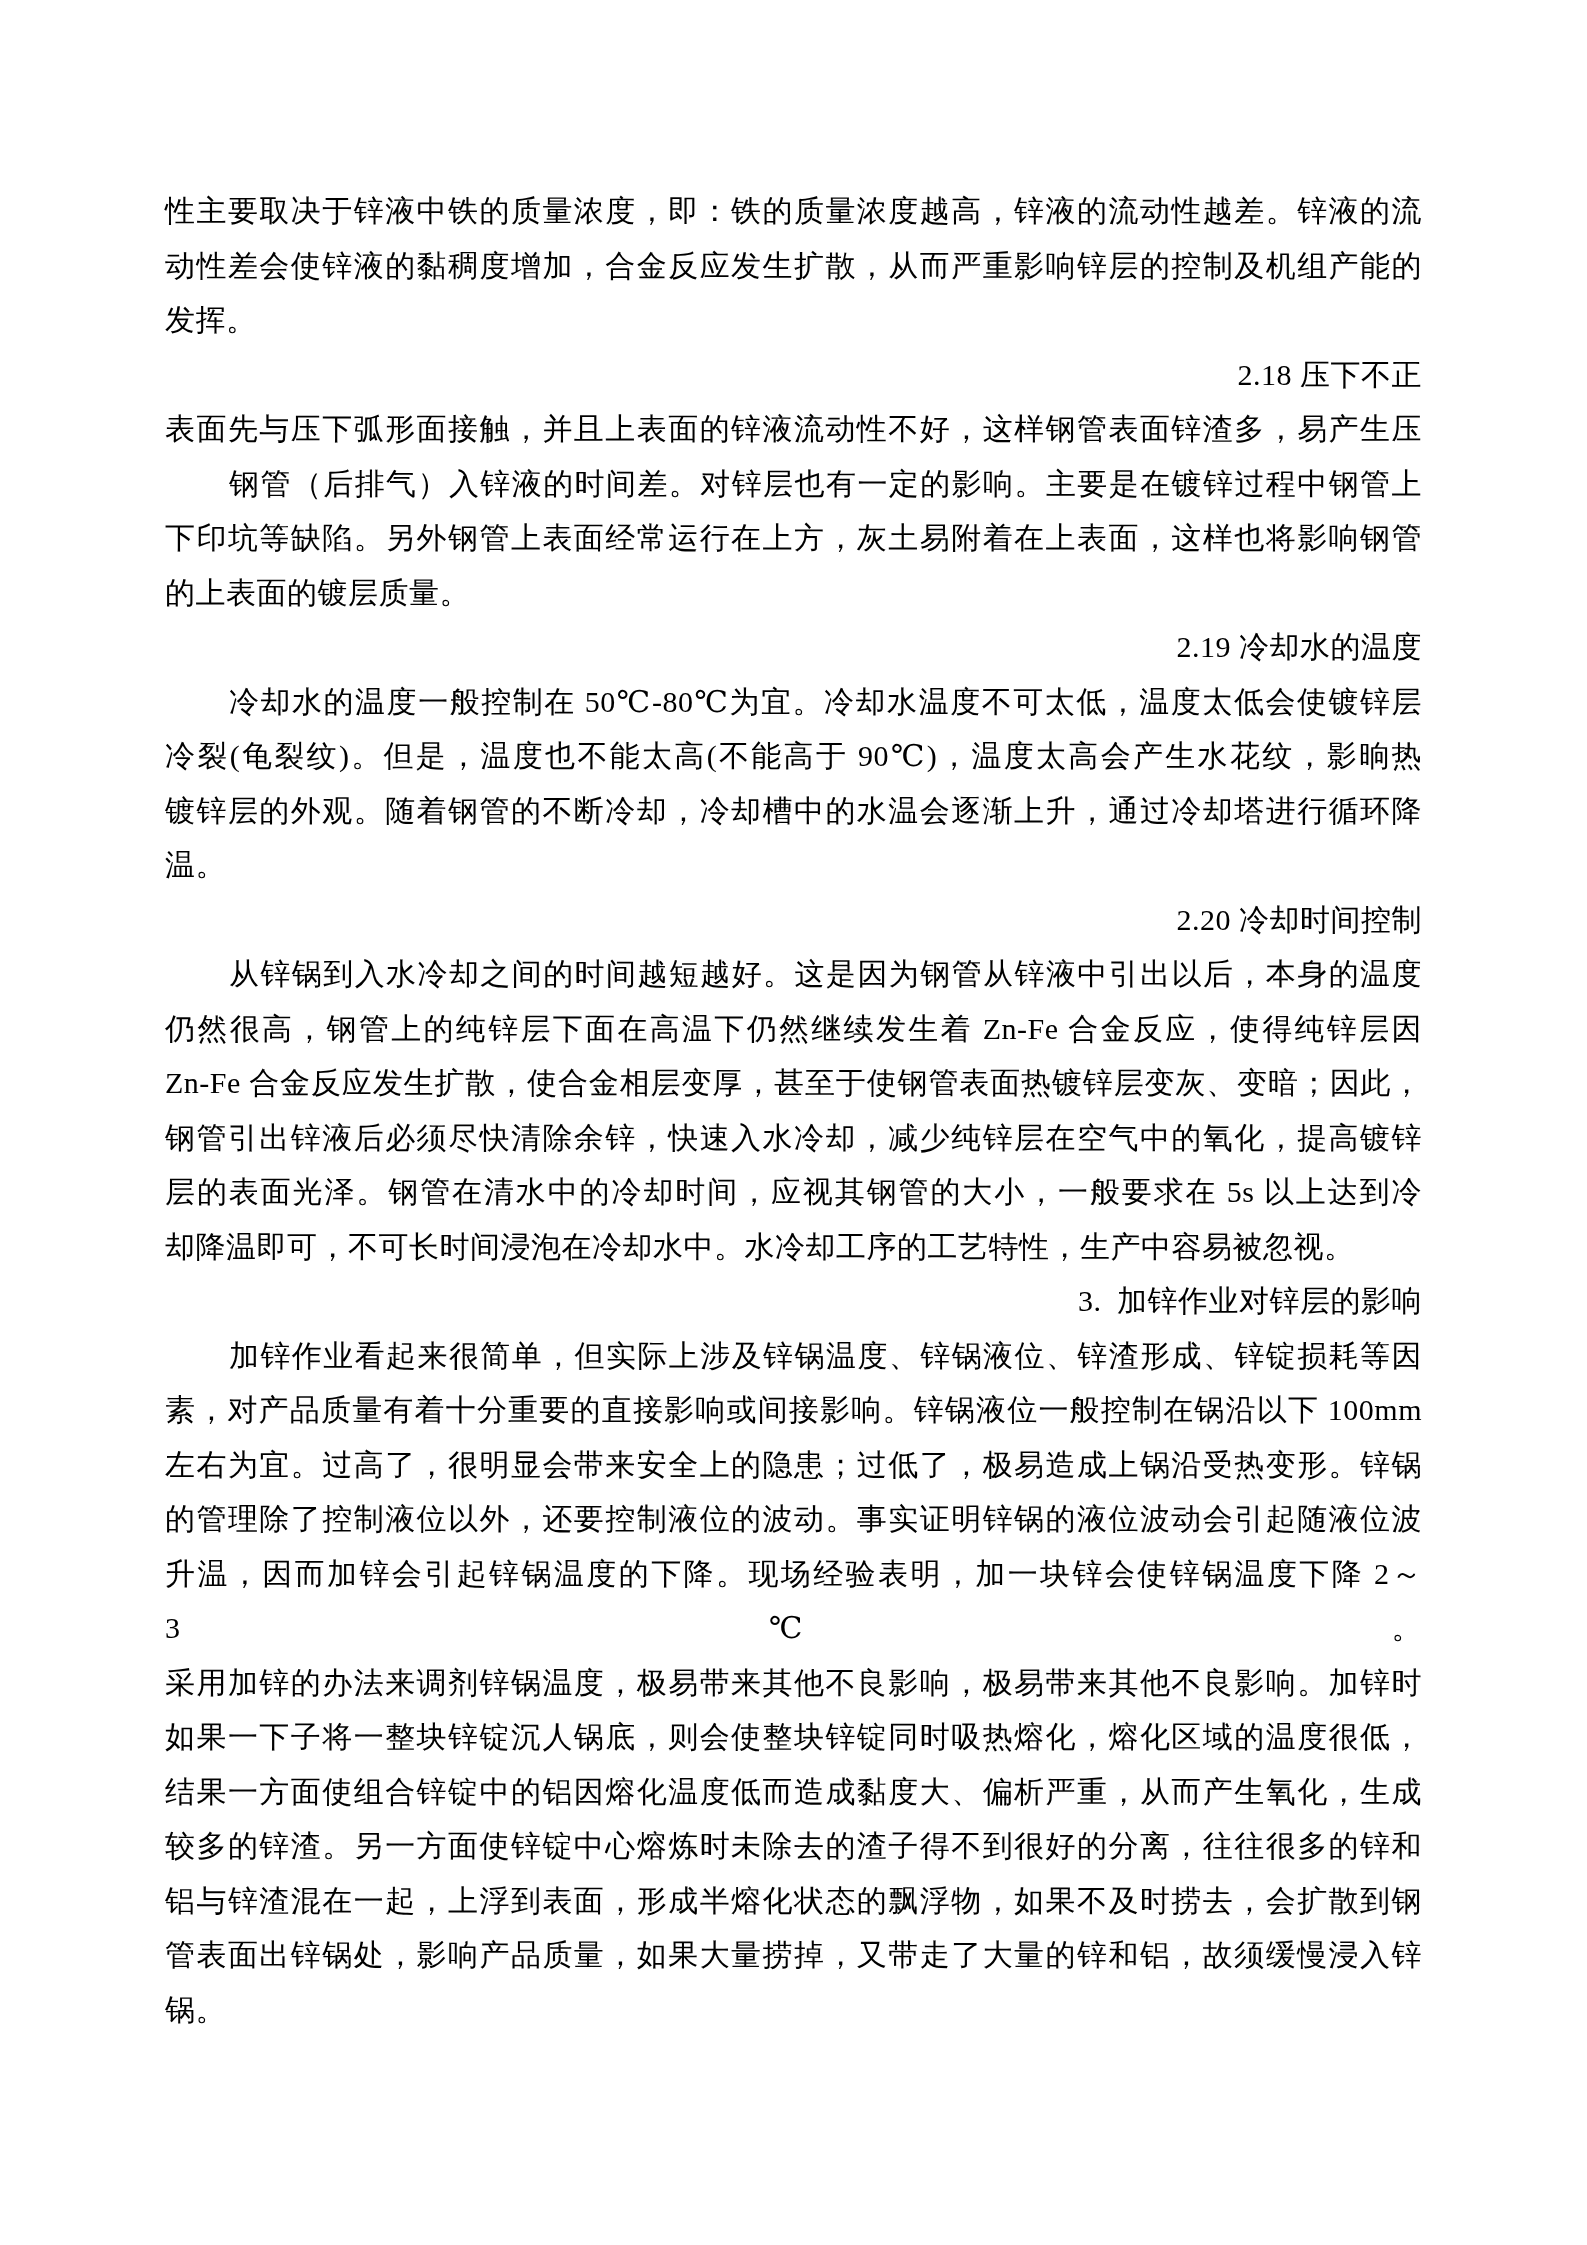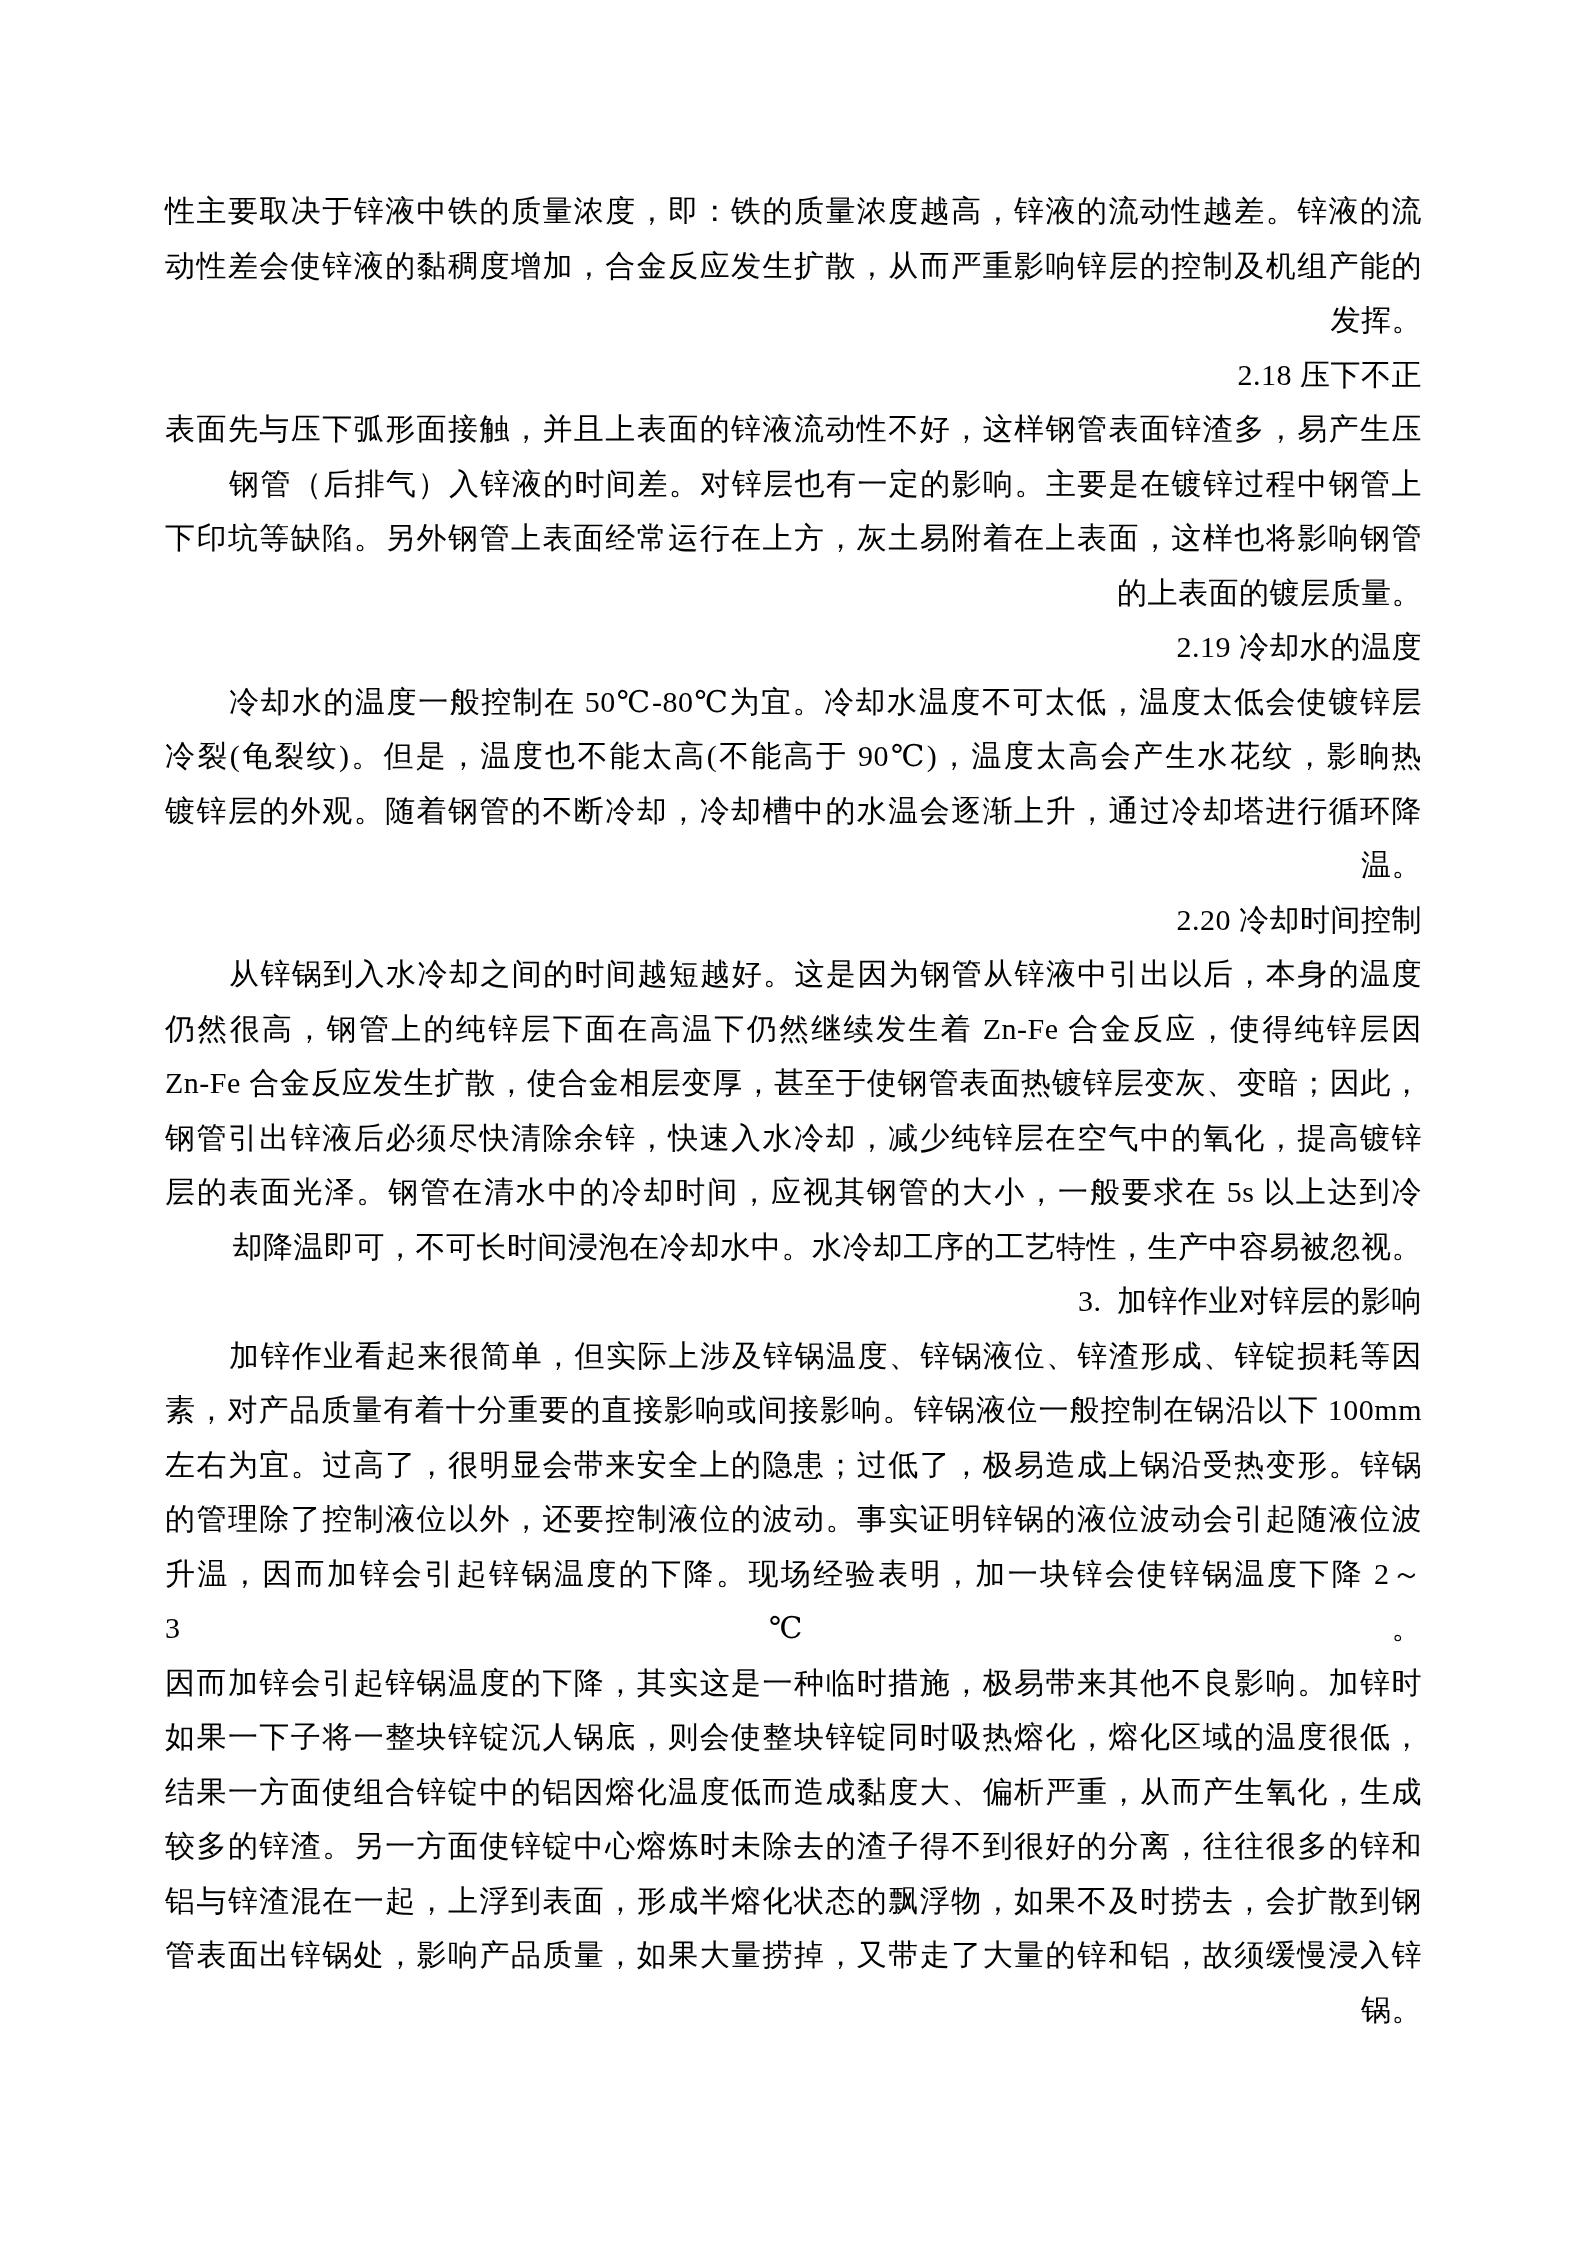--- a/index.html
+++ b/index.html
@@ -34,21 +34,21 @@
     text-justify: inter-character;
   }
   
   .line.indent-full {
     text-indent: 64px;
     text-align: justify;
     text-align-last: justify;
     text-justify: inter-character;
   }
   
-  .line.end { text-align: right; }
+  .line.end { text-align: left; }
   
   .line.heading { text-align: right; }
 </style>
 </head>
 <body>
 
 <div class="page">
   <div class="text-block">
 
       <div class="line full">性主要取决于锌液中铁的质量浓度，即：铁的质量浓度越高，锌液的流动性越差。锌液的流</div>
@@ -97,21 +97,21 @@
 
       <div class="line full">素，对产品质量有着十分重要的直接影响或间接影响。锌锅液位一般控制在锅沿以下 100mm</div>
 
       <div class="line full">左右为宜。过高了，很明显会带来安全上的隐患；过低了，极易造成上锅沿受热变形。锌锅</div>
 
       <div class="line full">的管理除了控制液位以外，还要控制液位的波动。事实证明锌锅的液位波动会引起随液位波</div>
 
 
       <div class="line full">升温，因而加锌会引起锌锅温度的下降。现场经验表明，加一块锌会使锌锅温度下降 2～3℃。</div>
 
-      <div class="line full">因而加锌会引起锌锅温度的下降，其实这是一种临时措施，极易带来其他不良影响。加锌时</div>
+      <div class="line full">采用加锌的办法来调剂锌锅温度，极易带来其他不良影响，极易带来其他不良影响。加锌时</div>
 
       <div class="line full">如果一下子将一整块锌锭沉人锅底，则会使整块锌锭同时吸热熔化，熔化区域的温度很低，</div>
 
       <div class="line full">结果一方面使组合锌锭中的铝因熔化温度低而造成黏度大、偏析严重，从而产生氧化，生成</div>
 
       <div class="line full">较多的锌渣。另一方面使锌锭中心熔炼时未除去的渣子得不到很好的分离，往往很多的锌和</div>
 
       <div class="line full">铝与锌渣混在一起，上浮到表面，形成半熔化状态的飘浮物，如果不及时捞去，会扩散到钢</div>
 
       <div class="line full">管表面出锌锅处，影响产品质量，如果大量捞掉，又带走了大量的锌和铝，故须缓慢浸入锌</div>

